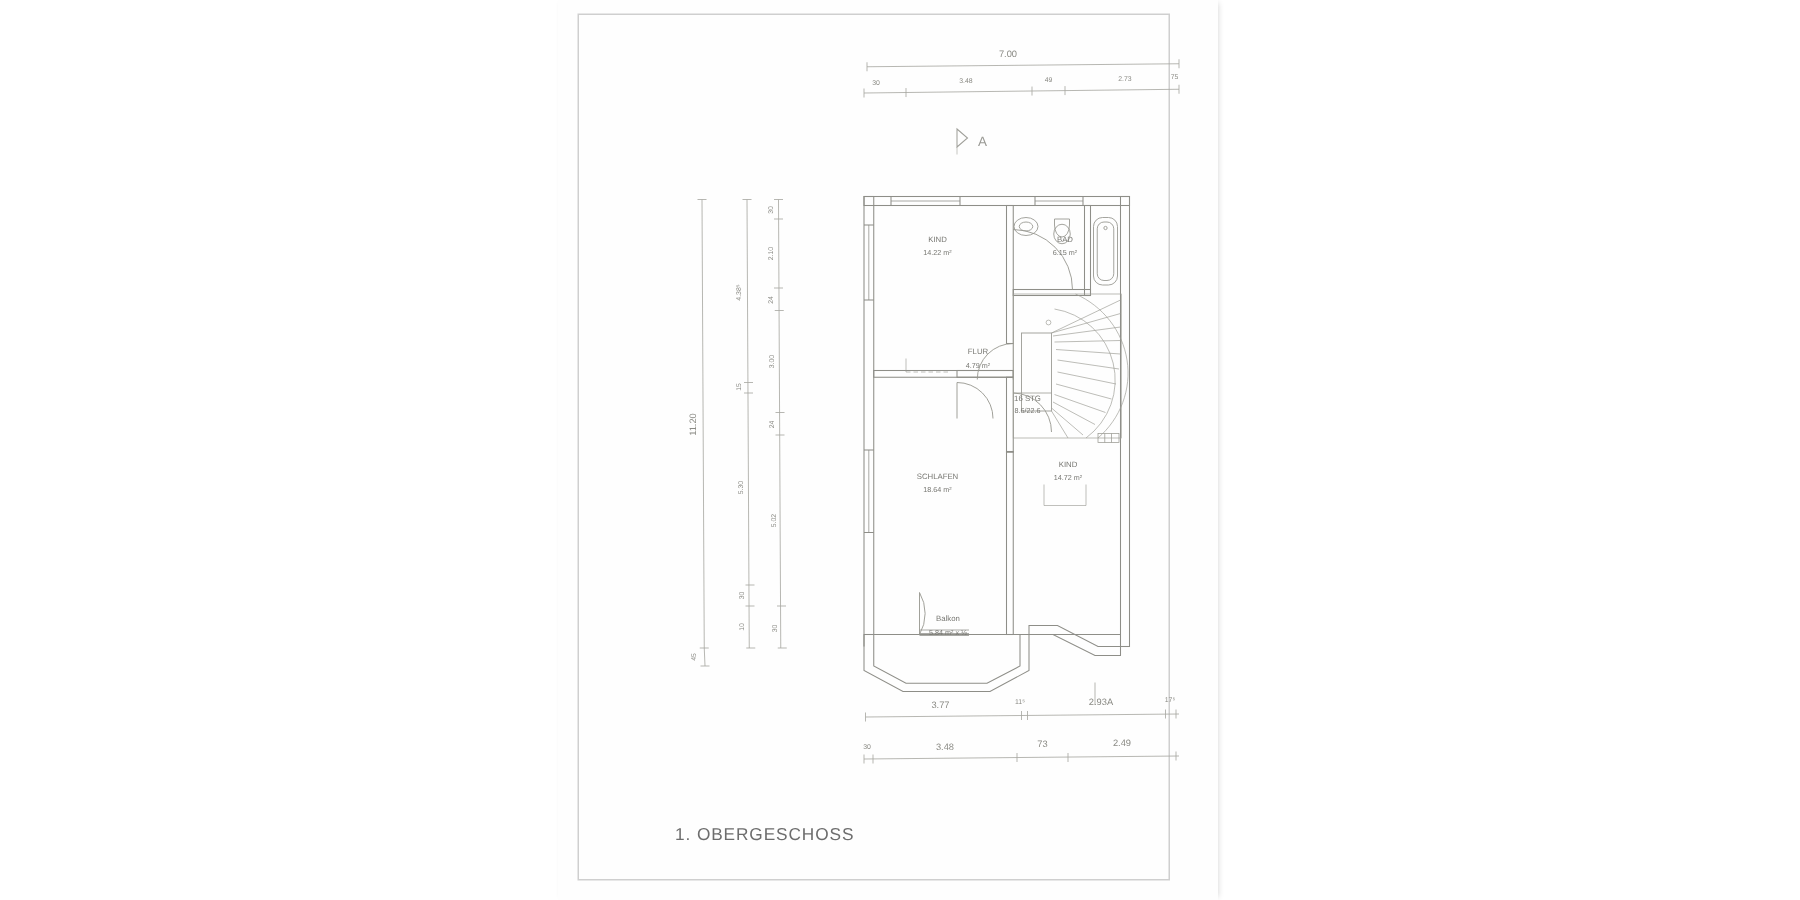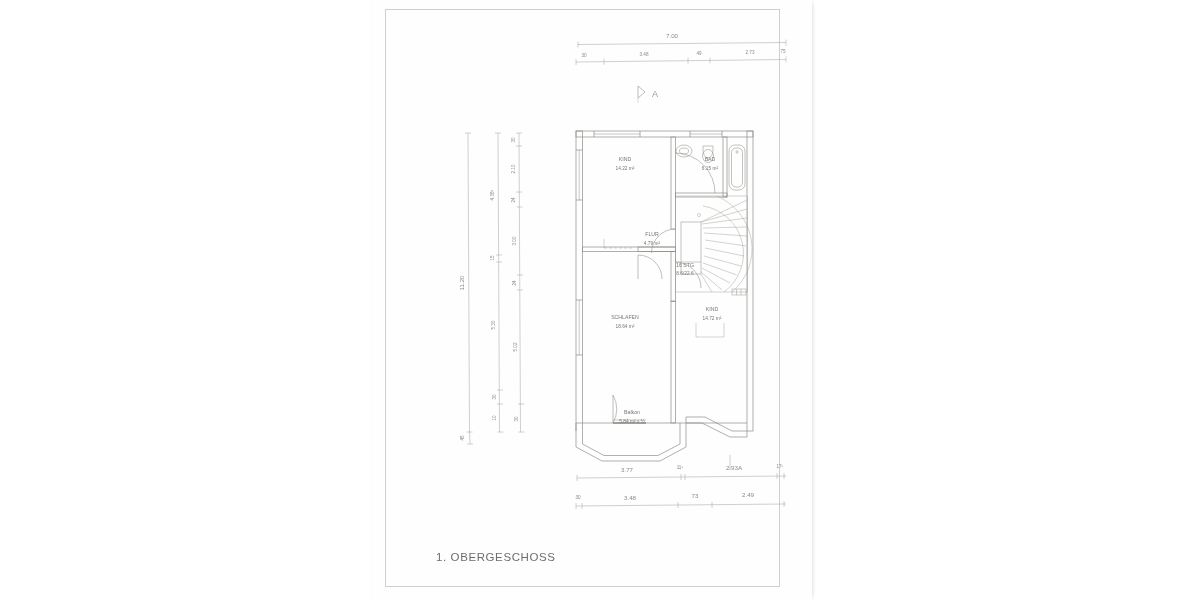--- a/index.html
+++ b/index.html
@@ -35,21 +35,21 @@
     left: 13px;
     top: 9px;
     width: 395px;
     height: 578px;
     border: 1px solid #cfcfcf;
     box-sizing: border-box;
   }
 
   .plan-title {
     position: absolute;
-    left: 64px;
+    left: 78px;
     top: 551px;
     font-size: 11.5px;
     letter-spacing: 0.6px;
     color: #6d6d6d;
     white-space: nowrap;
   }
 
   
   svg.plan {
     position: absolute;

